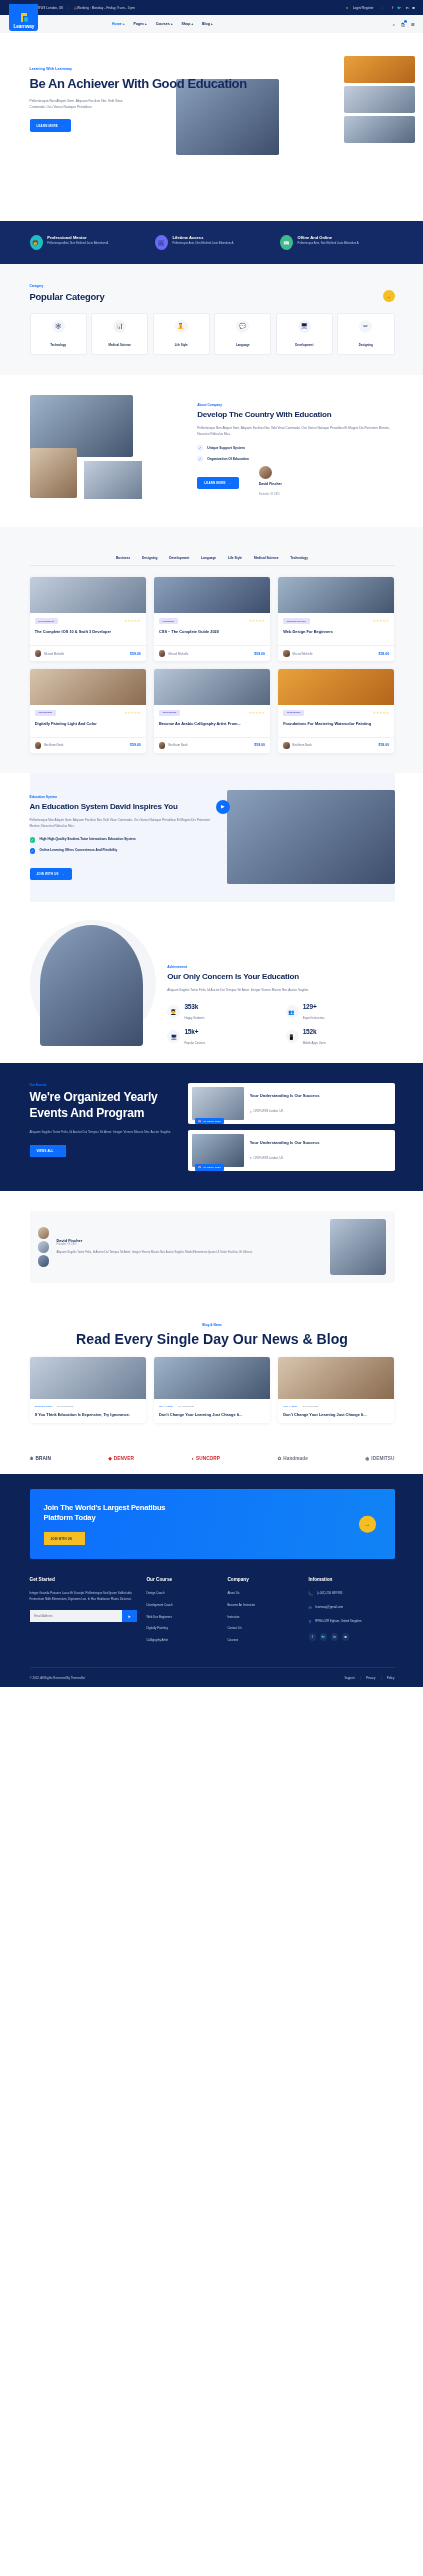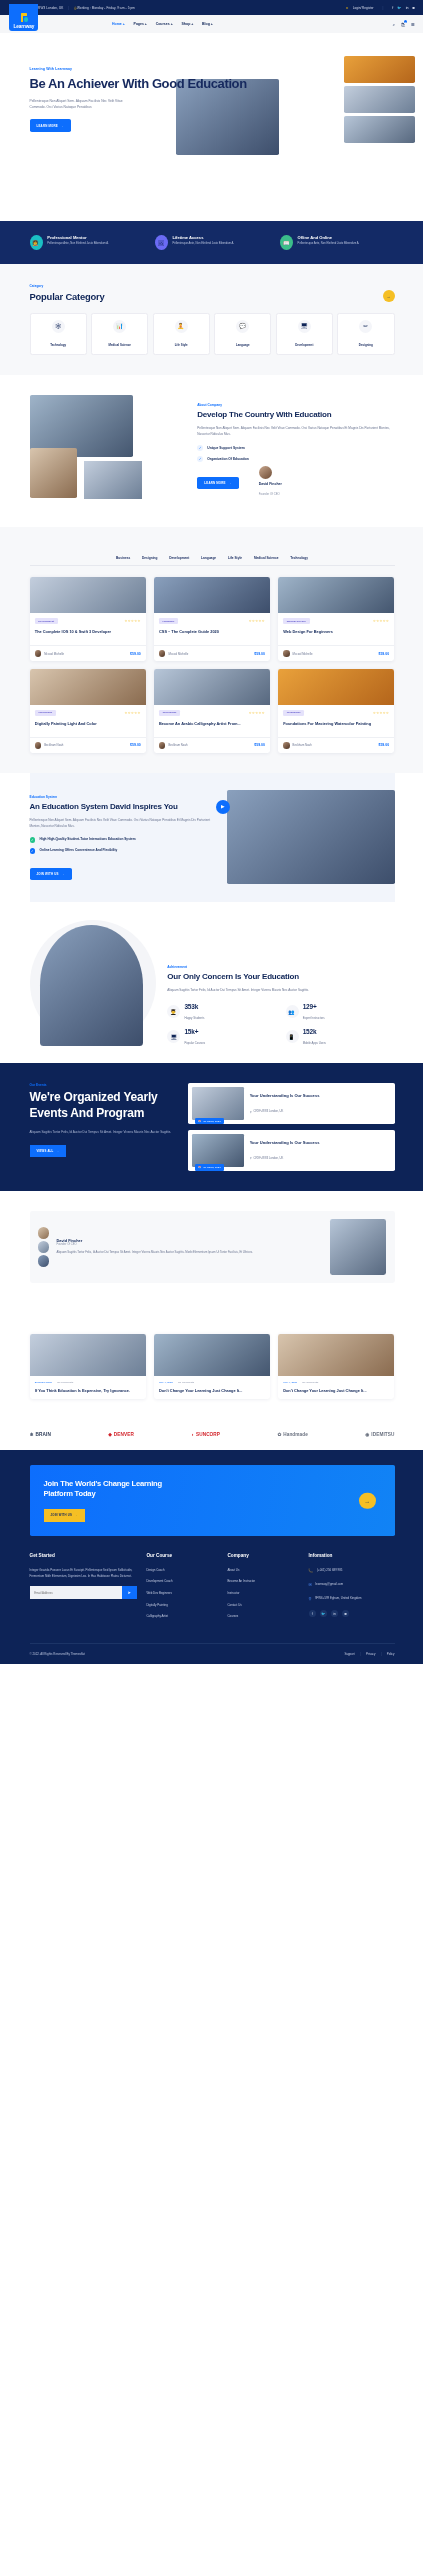--- a/index.html
+++ b/index.html
@@ -569,20 +569,24 @@
         <small>Founder Of CEO</small>
         <p>Aliquam Sagittis Tortor Felis, Id Auctor Dui Tempus Sit Amet. Integer Viverra Mauris Nec Auctor Sagittis. Morbi Elementum Ipsum Ut Tortor Facilisis, Et Ultrices.</p>
       </div>
       <div class="big g4"></div>
     </div>
   </div>
 </section>
 
 <section class="sec">
   <div class="wrap">
+    <div class="center">
+      <div class="label-sm">Blog &amp; News</div>
+      <h2>Read Every Single Day Our News &amp; Blog</h2>
+    </div>
     <div class="bgrid">
       <div class="bcard">
         <div class="thumb g3"></div>
         <div class="body">
             <div class="bmeta">
               <b>Beckham Noah</b>
               <span>No Comments</span>
             </div>
         <h3>If You Think Education Is Expensive, Try Ignorance.</h3>
           </div>
@@ -630,21 +634,21 @@
     </div>
   <div class="brand gray">
       <span>◉</span>
       <span>IDEMITSU</span>
     </div>
 </div>
 
 <div class="ctaband">
   <div class="wrap">
     <div class="cta">
-      <h2>Join The World's Change Learning Platform Today</h2>
+      <h2>Join The World's Largest Penatibus Platform Today</h2>
       <button class="btn-y">
           <span>JOIN WITH US</span>
           <span>→</span>
         </button>
       <div class="circ">→</div>
     </div>
   </div>
 </div>
 
 <footer class="footer">

